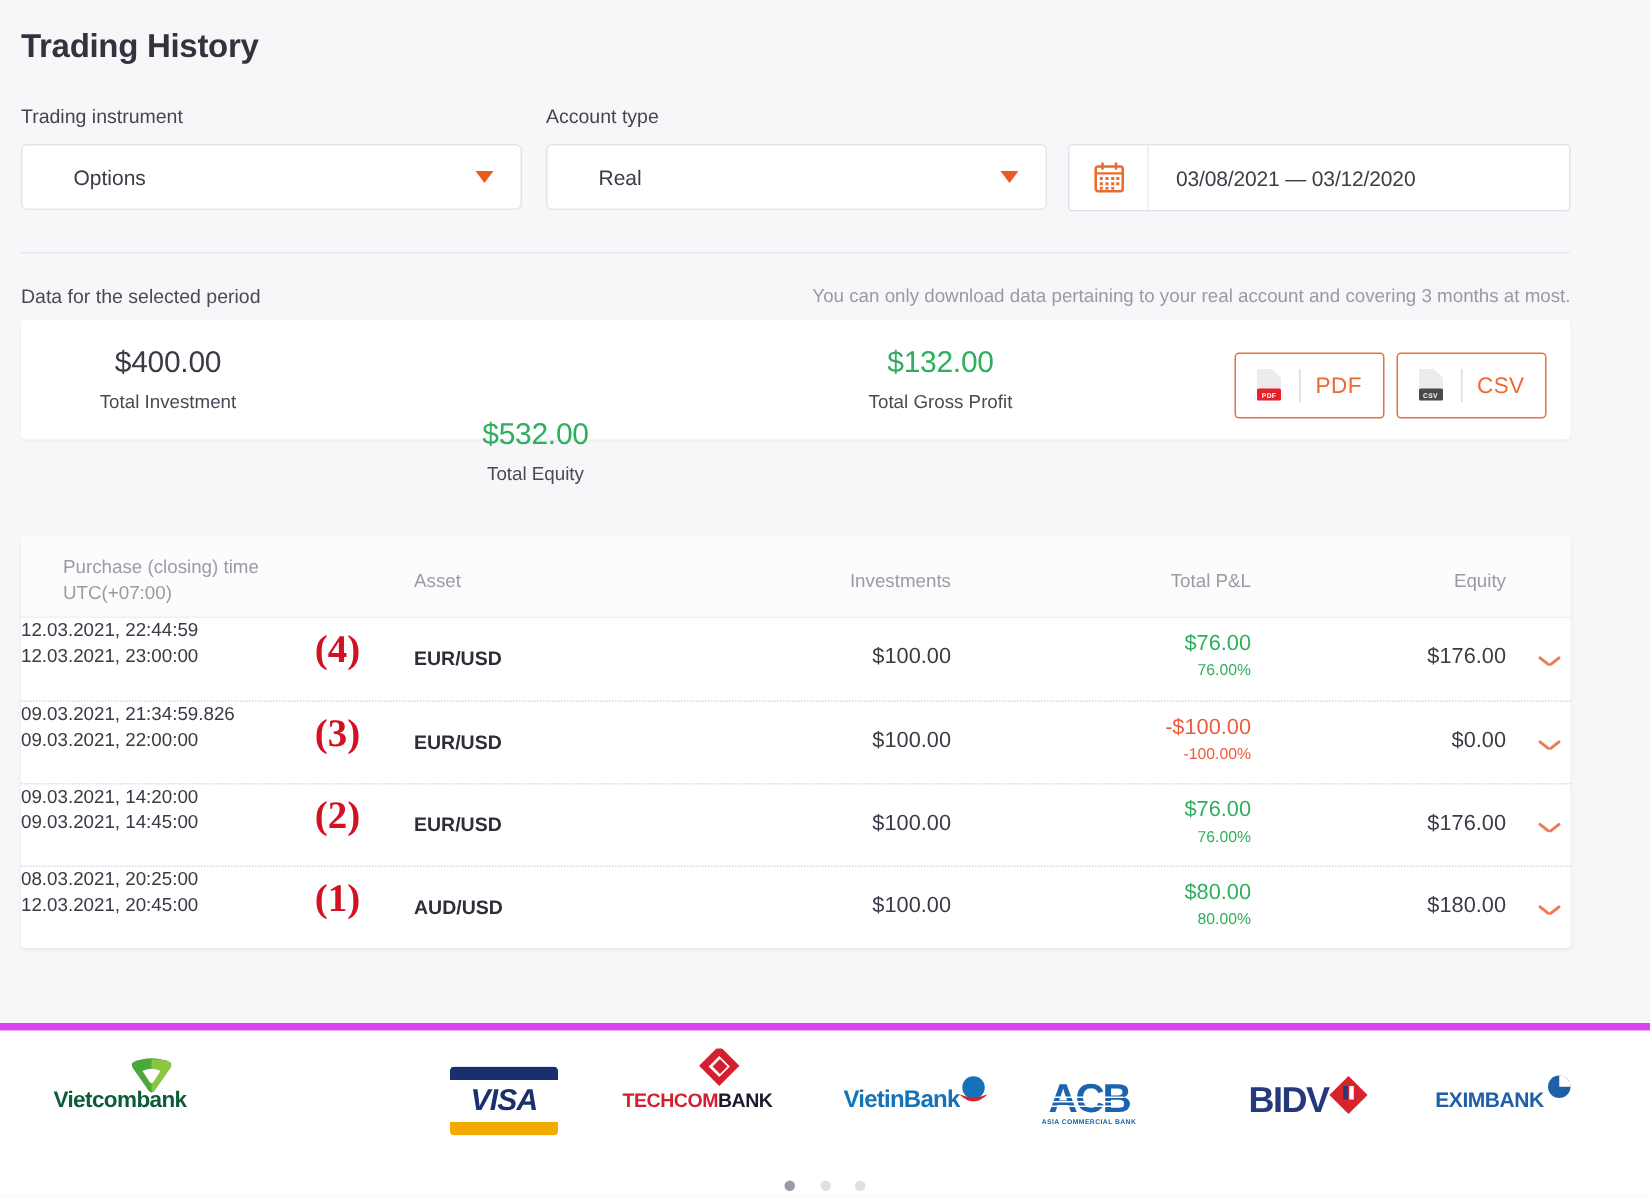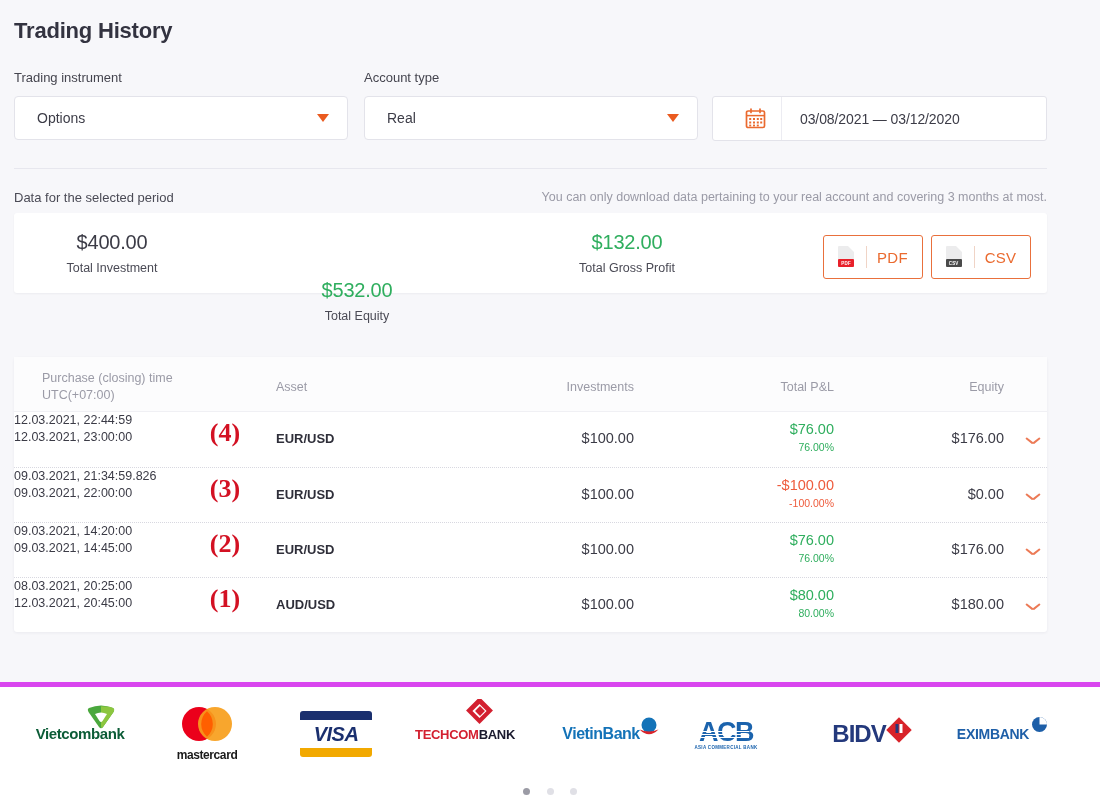--- a/index.html
+++ b/index.html
@@ -20,33 +20,33 @@
   }
 
   
   .filters { position: absolute; left: 0; top: 62px; width: 1100px; height: 84px; }
   .field-label {
     position: absolute; font-size: 13px; color: #45454f;
   }
   .select-box {
     position: absolute; background: #fff; border: 1px solid #e3e3ea;
     border-radius: 4px; height: 44px;
-    display: flex; align-items: center; cursor: pointer;
+    display: flex; align-items: center; cursor: pointer; padding-left: 12px;
   }
   .select-value { font-size: 14px; color: #3c3c47; padding-left: 22px; flex: 1; }
   .caret {
     width: 0; height: 0; margin-right: 18px;
     border-left: 6px solid transparent; border-right: 6px solid transparent;
     border-top: 8px solid #ea5b20;
   }
 
   .daterange {
     position: absolute; left: 712px; top: 96px; width: 335px; height: 45px;
     background: #fff; border: 1px solid #e3e3ea; border-radius: 3px;
-    display: flex; align-items: center; cursor: pointer; padding-left: 16px;
+    display: flex; align-items: center; cursor: pointer;
   }
   .cal-wrap {
     width: 53px; height: 100%;
     display: flex; align-items: center; justify-content: center;
     border-right: 1px solid #ececf2;
   }
   .daterange-text { font-size: 14px; color: #3c3c47; padding-left: 18px; letter-spacing: -0.1px; }
 
   
   .divider {
@@ -341,30 +341,20 @@
         <div style="position:relative; text-align:center;">
           <svg width="32" height="26" viewBox="0 0 32 26" style="position:absolute; left:49px; top:-20px;">
             <path d="M4 3 Q16 -2 28 3 Q30 4 28.5 7 L18 22 Q16 24.5 14 22 L3.5 7 Q2 4 4 3 Z" fill="#4aa83d"></path>
             <path d="M16 1.2 Q27 1.5 28 3 Q30 4 28.5 7 L18 22 Q16 24.5 16 21 Z" fill="#8cc63f"></path>
             <path d="M10 9 Q16 6 22 9 L17.5 16 Q16 18 14.5 16 Z" fill="#fff"></path>
           </svg>
           <span class="vcb-text">Vietcombank</span>
         </div>
       </div>
 
-      <div class="logo" style="left:158px; width:98px;">
-        <div style="text-align:center;">
-          <svg width="58" height="36" viewBox="0 0 58 36">
-            <circle cx="21" cy="18" r="17" fill="#eb001b"></circle>
-            <circle cx="37" cy="18" r="17" fill="#f79e1b" fill-opacity="0.92"></circle>
-            <path d="M29 5.2a17 17 0 0 0 0 25.6 17 17 0 0 0 0-25.6z" fill="#ff5f00"></path>
-          </svg>
-          <div class="mc-text">mastercard</div>
-        </div>
-      </div>
 
       <div class="logo" style="left:285px; width:102px;">
         <div class="visa-card">
           <span class="visa-text">VISA</span>
         </div>
       </div>
 
       <div class="logo" style="left:400px; width:130px;">
         <div style="position:relative; text-align:center;">
           <svg width="46" height="30" viewBox="0 0 46 30" style="position:absolute; left:42px; top:-26px;">

